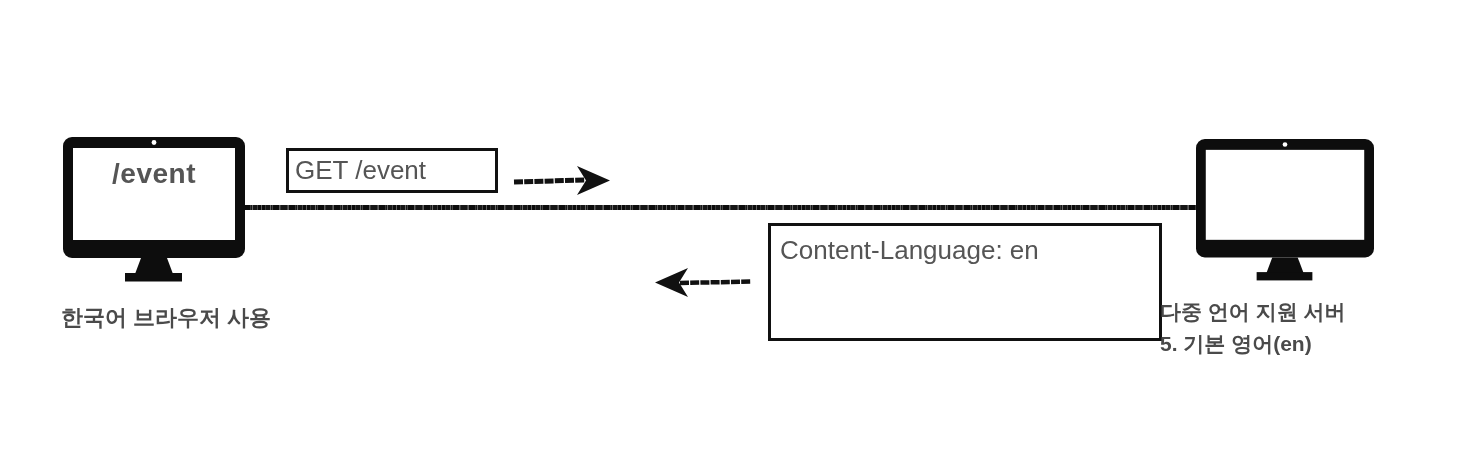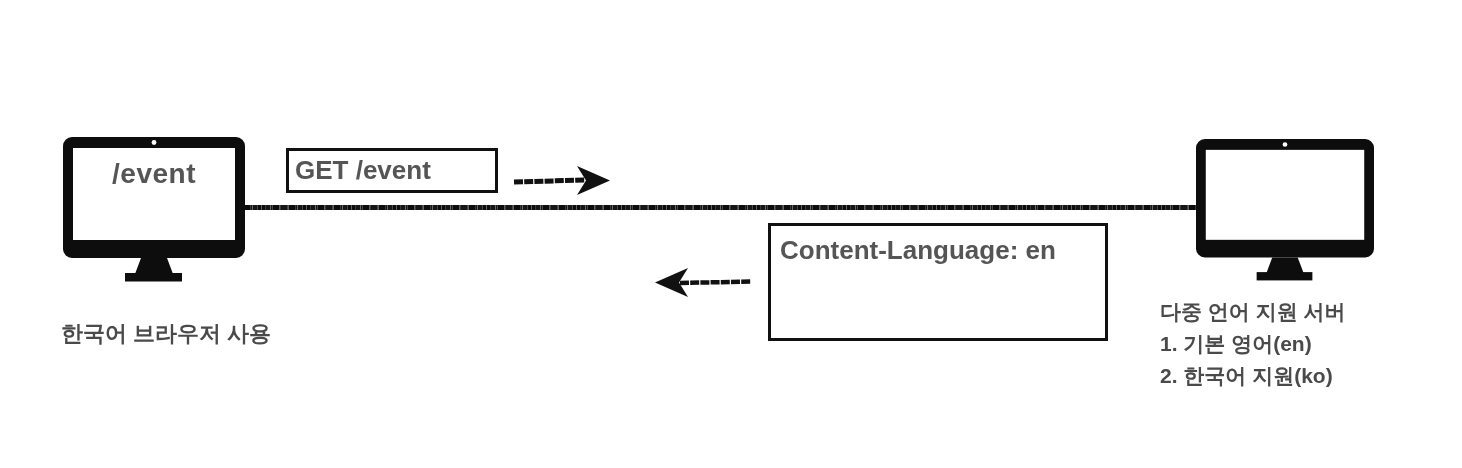--- a/index.html
+++ b/index.html
@@ -42,47 +42,47 @@
     display: flex; align-items: center; justify-content: center;
     font-size: 28px; font-weight: bold; color: var(--box-text);
     letter-spacing: 0.5px;
   }
 
   
   .msg-box {
     border: 3px solid var(--ink);
     background: #fff;
     color: var(--box-text);
-    font-weight: bold;
+    font-weight: normal;
   }
   .request-box {
     left: 286px; top: 148px;
     width: 212px; height: 45px;
     font-size: 26px;
     line-height: 38px;
     padding-left: 6px;
     white-space: nowrap;
     overflow: hidden;
   }
   .response-box {
     left: 768px; top: 223px;
-    width: 340px; height: 118px;
+    width: 394px; height: 118px;
     font-size: 26px;
     padding: 9px 10px 8px 9px;
     display: flex;
     flex-direction: row;
     justify-content: space-between;
     white-space: nowrap;
     overflow: hidden;
     gap: 6px;
   }
 
   
   .client-caption {
-    left: 36px; top: 319px;
+    left: 36px; top: 303px;
     width: 260px;
     text-align: center;
     font-size: 22px; font-weight: bold;
     color: var(--caption-text);
   }
   .server-caption {
     left: 1160px; top: 296px;
     width: 255px;
     text-align: left;
     font-size: 21px; font-weight: bold;
@@ -128,17 +128,16 @@
   <svg class="abs computer-svg" style="left:1196px; top:139px;" width="178" height="142" viewBox="0 0 182 145">
     <rect x="0" y="0" width="182" height="121" rx="9" fill="#0d0d0d"></rect>
     <rect x="10" y="11" width="162" height="92" fill="#ffffff"></rect>
     <circle cx="91" cy="5.5" r="2.4" fill="#ffffff"></circle>
     <polygon points="78,121 104,121 110,137 72,137" fill="#0d0d0d"></polygon>
     <rect x="62" y="136" width="57" height="8.5" fill="#0d0d0d"></rect>
   </svg>
 
   <div class="abs server-caption">
     <div>다중 언어 지원 서버</div>
-    <div>1. 기본 영어(en)</div>
-    <div>2. 한국어 지원(ko)</div>
+    <div>5. 기본 영어(en)</div>
   </div>
 
 </div>
 
 </body></html>

